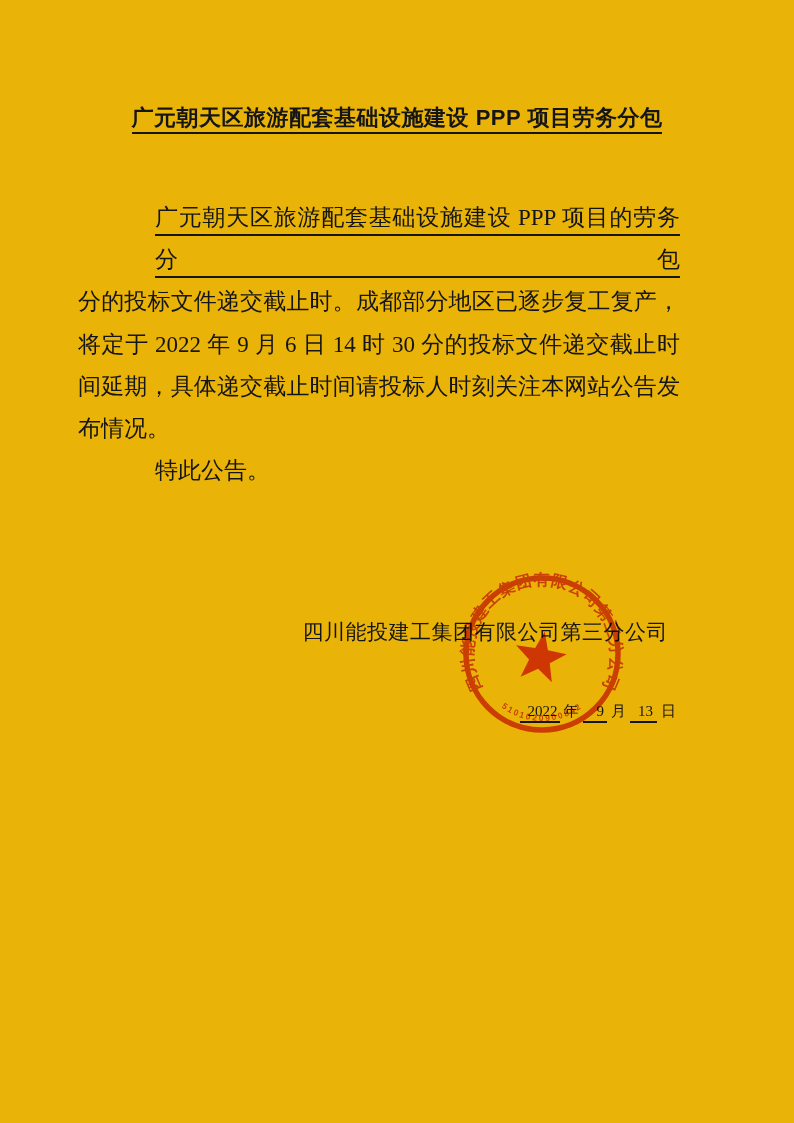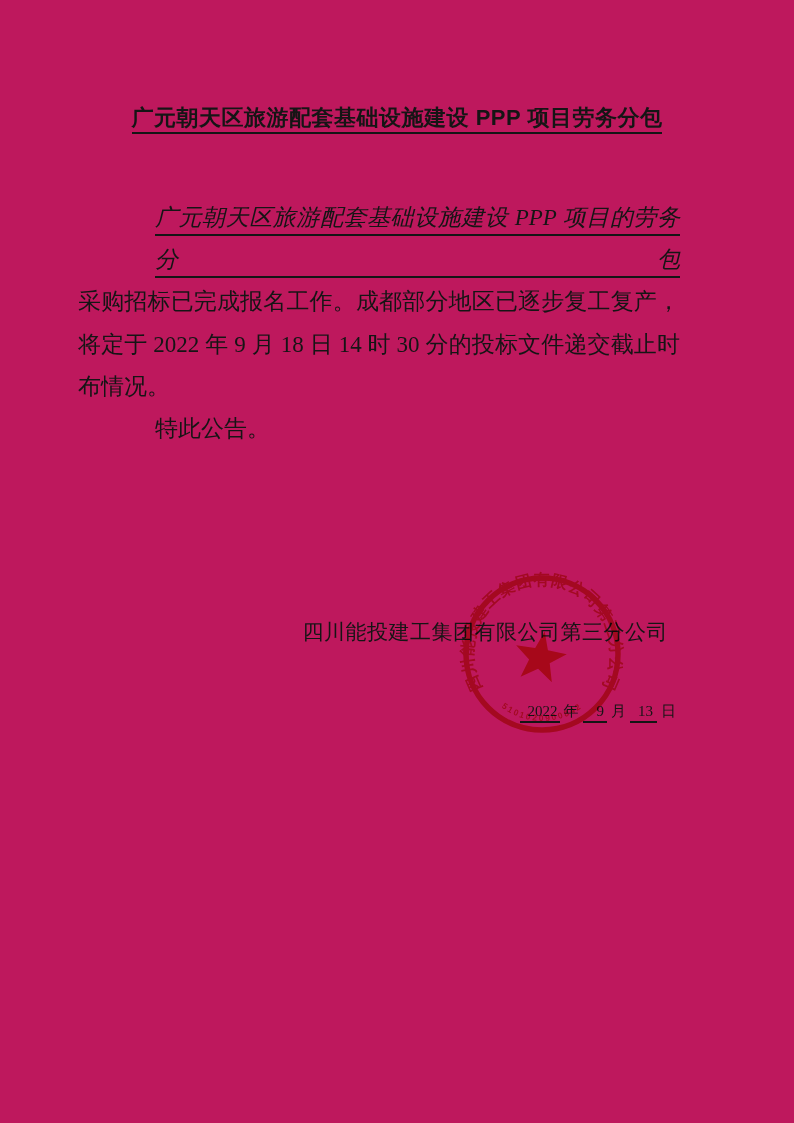--- a/index.html
+++ b/index.html
@@ -1,20 +1,20 @@
 <!DOCTYPE html>
 <html><head>
 <meta charset="utf-8">
 <style>
   html,body{margin:0;padding:0;background:#e8e8e8;}
   .page{
     position:relative;
     width:794px;height:1123px;
     margin:0 auto;
-    background:#be185d;
+    background:#eab308;
     overflow:hidden;
     font-family:"Liberation Serif","DejaVu Serif",serif;
     color:#151515;
   }
   .title-block{
     position:absolute;
     top:97px;left:0;width:794px;
     text-align:center;
     font-family:"Liberation Sans","DejaVu Sans",sans-serif;
     font-weight:700;
@@ -30,21 +30,21 @@
     font-size:23px;
     line-height:42.2px;
   }
   .line{
     text-align:justify;
     text-align-last:justify;
     text-justify:inter-ideograph;
   }
   .line.plain{text-align-last:left;}
   .line.indent{padding-left:77px;}
-  .u-body{border-bottom:2px solid #151515;padding-bottom:4px;font-style:italic;}
+  .u-body{border-bottom:2px solid #151515;padding-bottom:4px;}
   .signature{
     position:absolute;
     top:613px;right:126px;
     font-size:21px;
     line-height:38px;
     letter-spacing:0.5px;
     white-space:nowrap;
   }
   .date-line{
     position:absolute;
@@ -86,22 +86,23 @@
 <body>
 
 <div class="page">
 
   <div class="title-block">
     <div class="title-line"><span class="u-title">广元朝天区旅游配套基础设施建设 PPP 项目劳务分包</span></div>
   </div>
 
   <div class="body-block">
     <div class="line indent"><span class="u-body">广元朝天区旅游配套基础设施建设 PPP 项目的劳务分包</span></div>
-    <div class="line"><span>采购招标已完成报名工作。成都部分地区已逐步复工复产，</span></div>
-    <div class="line"><span>将定于 2022 年 9 月 18 日 14 时 30 分的投标文件递交截止时</span></div>
+    <div class="line"><span>分的投标文件递交截止时。成都部分地区已逐步复工复产，</span></div>
+    <div class="line"><span>将定于 2022 年 9 月 6 日 14 时 30 分的投标文件递交截止时</span></div>
+    <div class="line"><span>间延期，具体递交截止时间请投标人时刻关注本网站公告发</span></div>
     <div class="line plain"><span>布情况。</span></div>
     <div class="line plain indent"><span>特此公告。</span></div>
   </div>
 
   <div class="signature">
     <span>四川能投建工集团有限公司第三分公司</span>
   </div>
 
   <div class="date-line">
     <span class="num year">2022</span><span class="unit">年</span><span class="num month">9</span><span class="unit">月</span><span class="num day">13</span><span class="unit">日</span>

